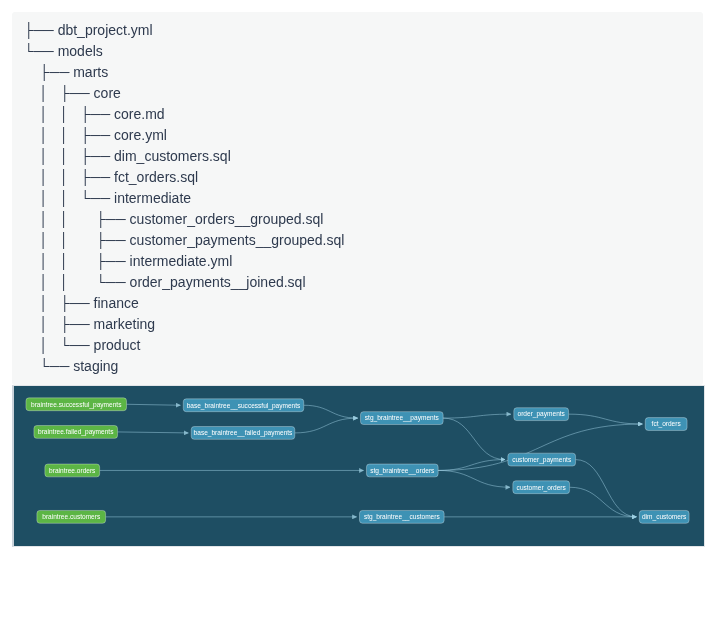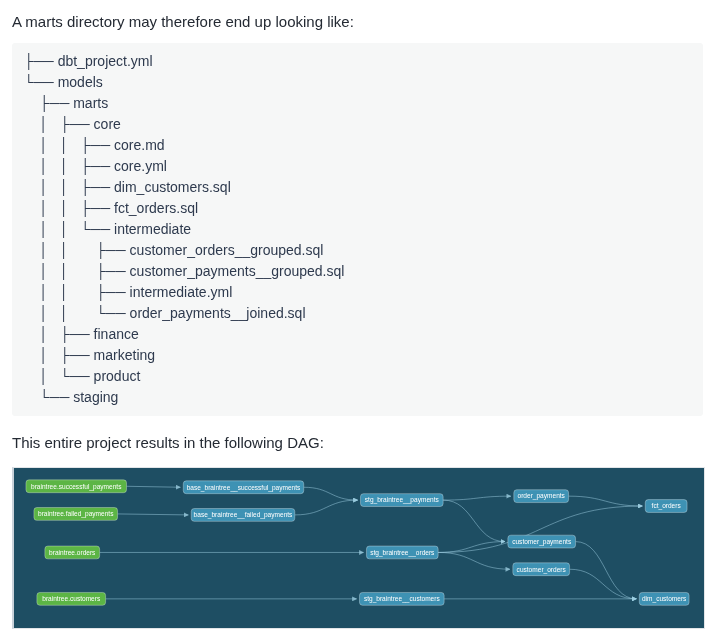--- a/index.html
+++ b/index.html
@@ -46,41 +46,39 @@
   .dag-panel svg { display: block; width: 100%; height: 100%; }
   .dag-node-label {
     font-family: "Liberation Sans", sans-serif;
     fill: #ffffff;
   }
 </style>
 </head>
 <body>
 
 <div>
-  <p class="para">A marts directory may therefore end up looking like:</p>
 
   <pre class="code-block"><code>├── dbt_project.yml
 └── models
     ├── marts
     │   ├── core
     │   │   ├── core.md
     │   │   ├── core.yml
     │   │   ├── dim_customers.sql
     │   │   ├── fct_orders.sql
     │   │   └── intermediate
     │   │       ├── customer_orders__grouped.sql
     │   │       ├── customer_payments__grouped.sql
     │   │       ├── intermediate.yml
     │   │       └── order_payments__joined.sql
     │   ├── finance
     │   ├── marketing
     │   └── product
     └── staging</code></pre>
 
-  <p class="para second">This entire project results in the following DAG:</p>
 
   <div class="dag-panel">
     <svg id="dag-svg" viewBox="0 0 693 162" preserveAspectRatio="none">
         <defs>
           <marker id="arrow" viewBox="0 0 8 8" refX="7" refY="4" markerWidth="5" markerHeight="5" orient="auto">
             <path d="M0,0 L8,4 L0,8 Z" fill="#9ecfe2" opacity="0.75"></path>
           </marker>
         </defs>
         <path d="M113,18.5 L167,19.5" fill="none" stroke="#9ecfe2" stroke-opacity="0.5" stroke-width="1" marker-end="url(#arrow)"></path>
         <path d="M104,46.5 L175,47.5" fill="none" stroke="#9ecfe2" stroke-opacity="0.5" stroke-width="1" marker-end="url(#arrow)"></path>

